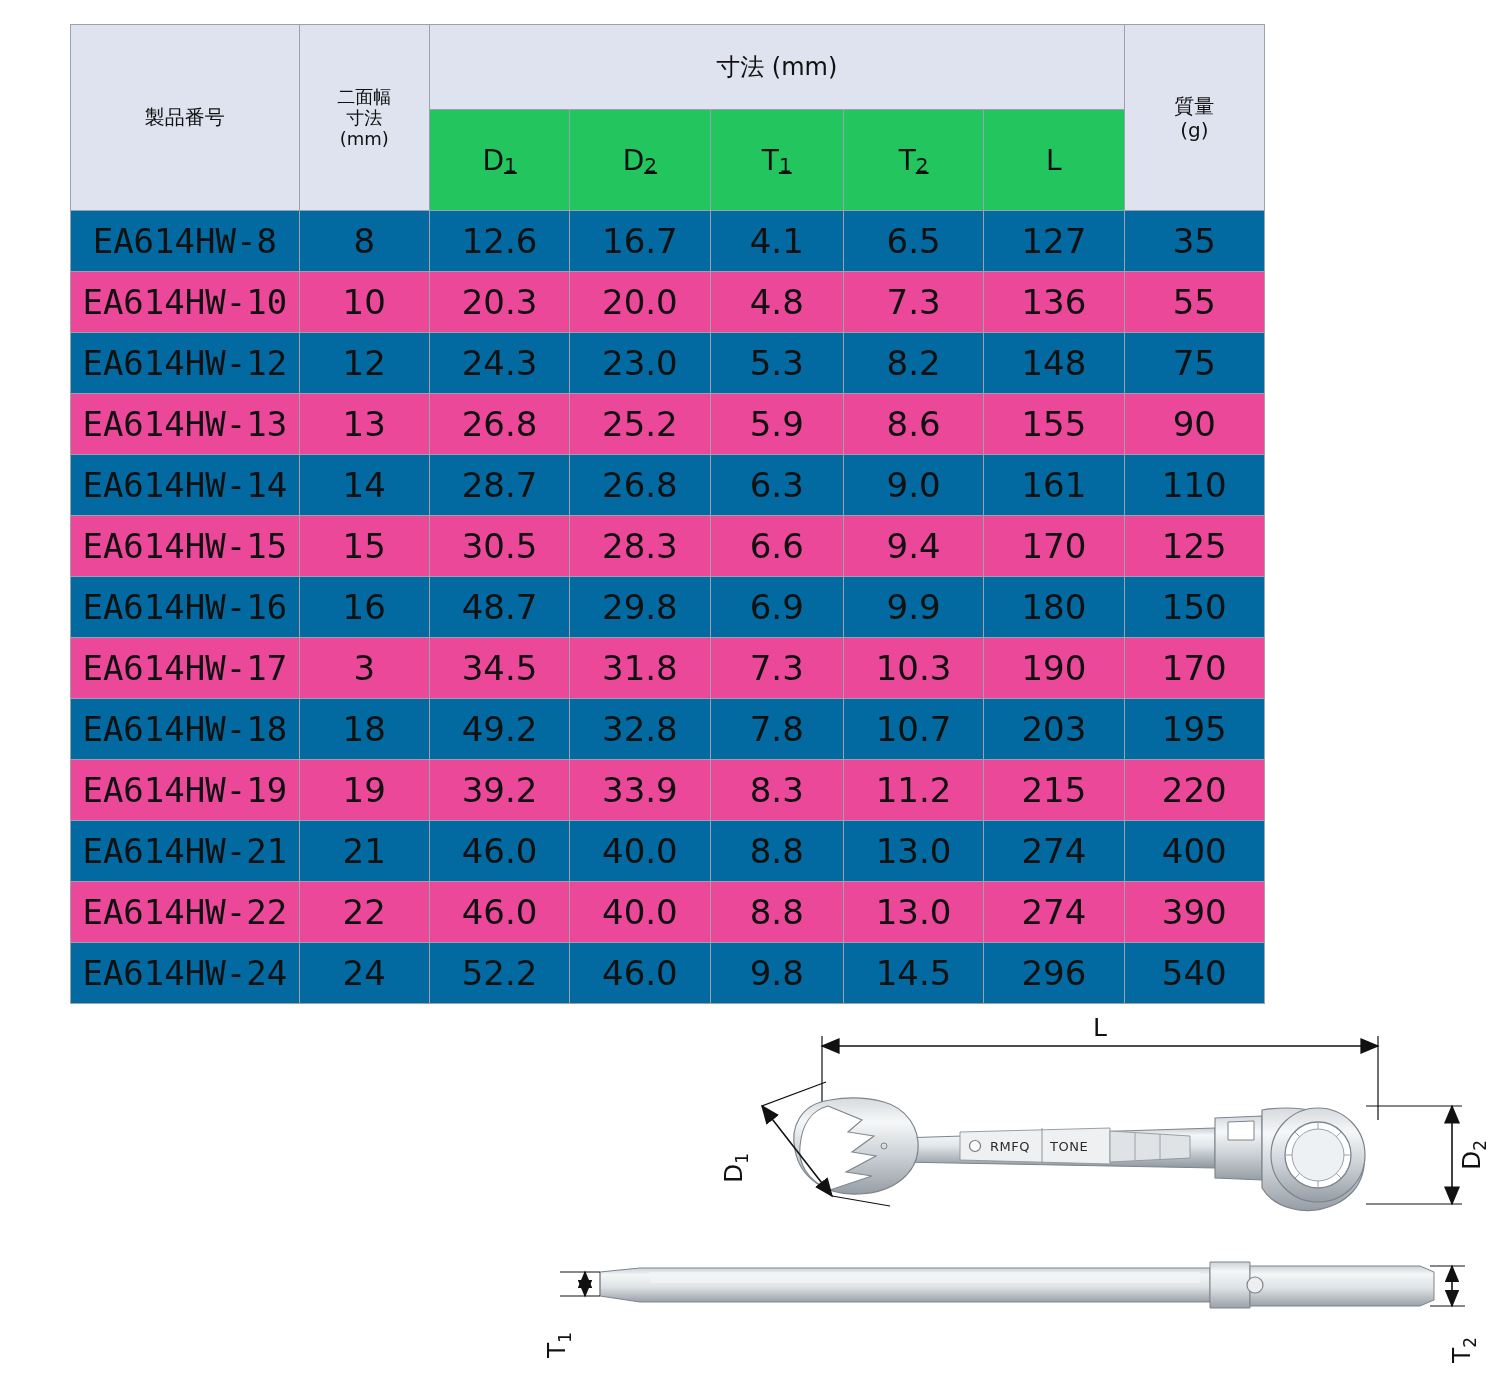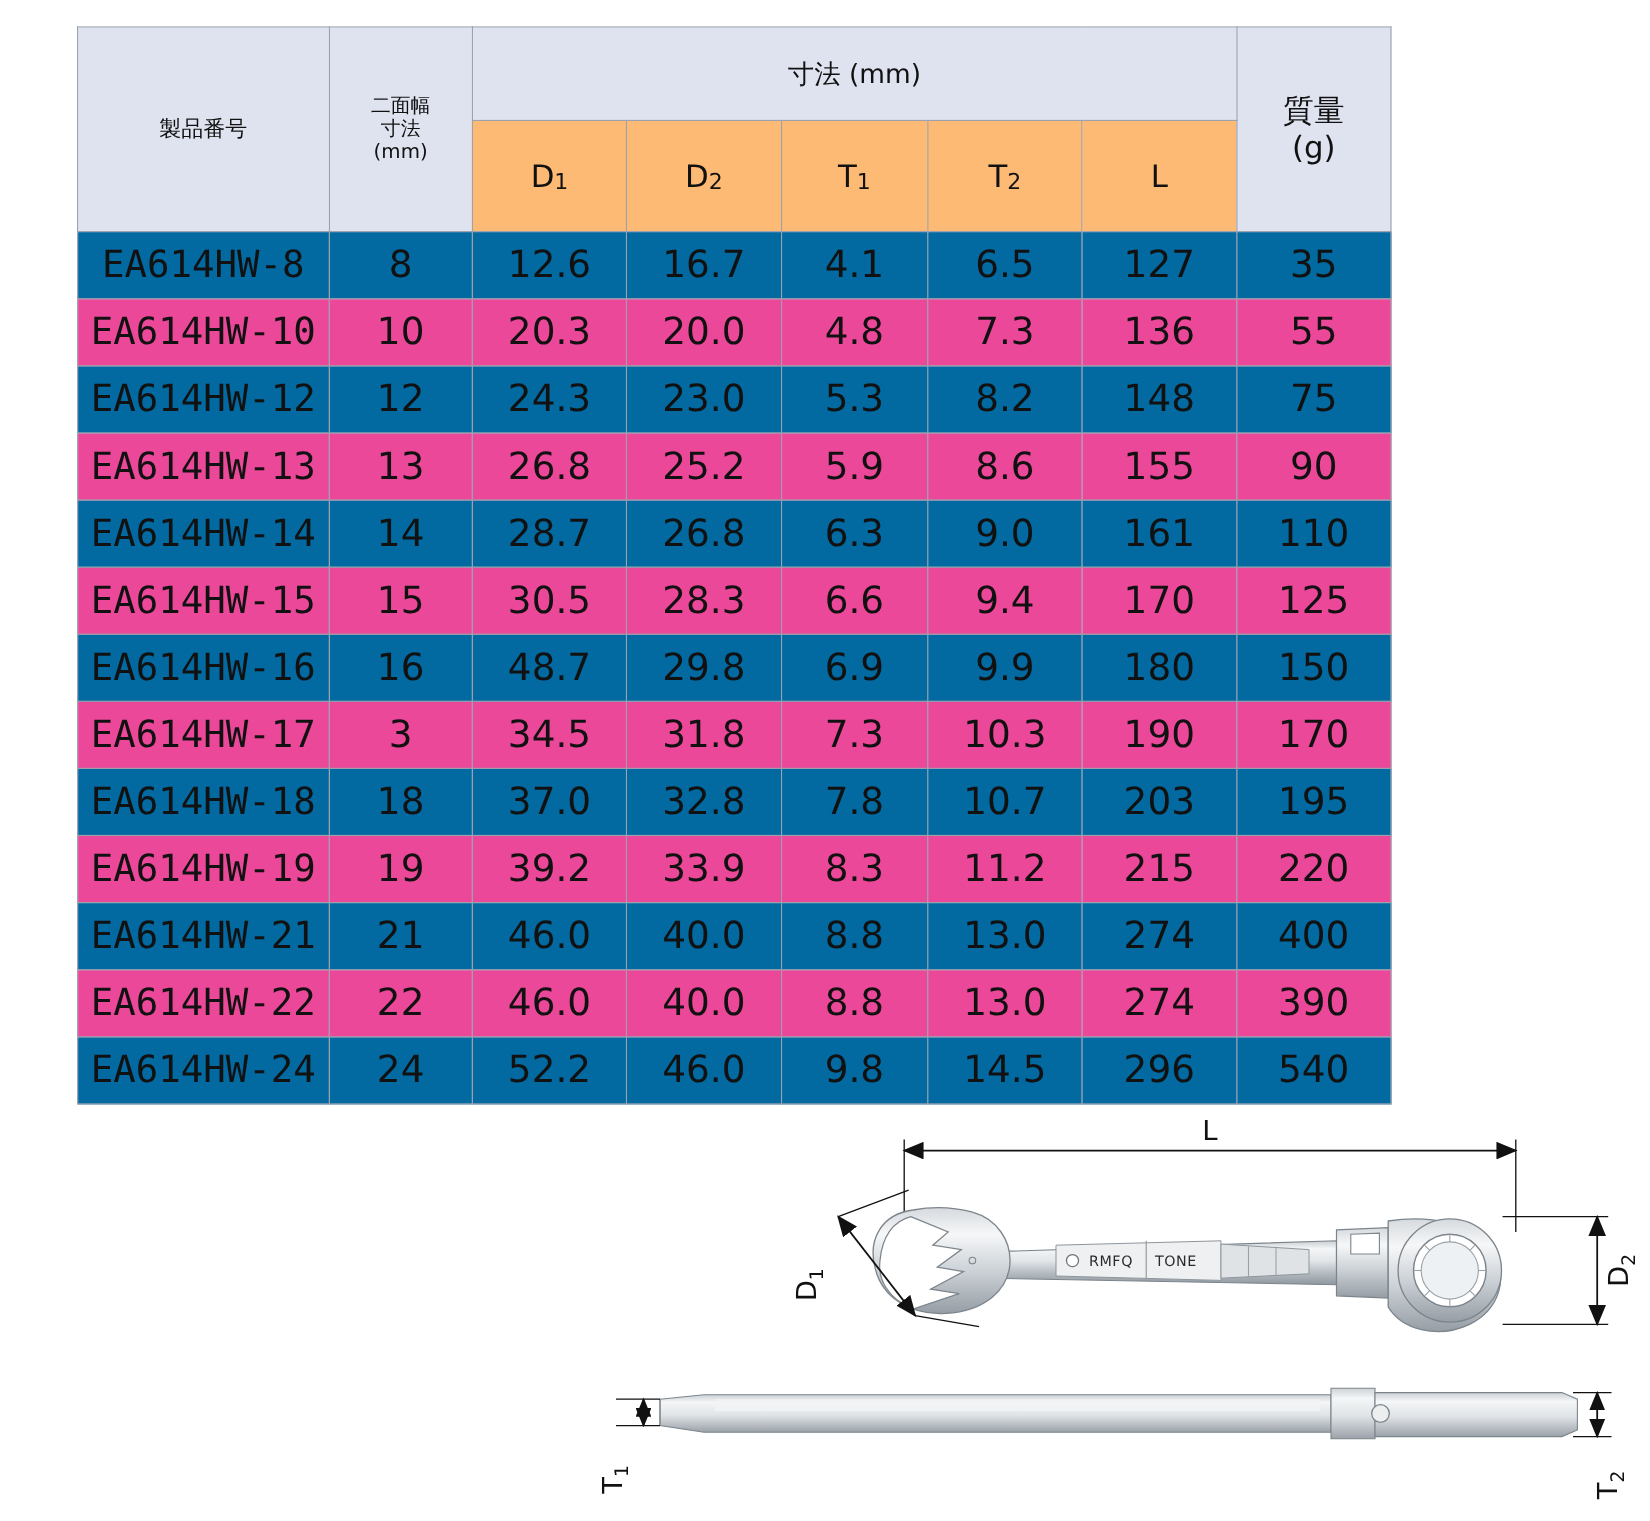--- a/index.html
+++ b/index.html
@@ -29,26 +29,26 @@
     table-layout: fixed;
   }
   table.spec th, table.spec td {
     border: 1px solid #9aa3ad;
     padding: 0;
     text-align: center;
     vertical-align: middle;
     font-weight: normal;
   }
   .hdr-fill { background: #dfe3f0; }
-  .hdr-sub  { background: #fdba74; }
+  .hdr-sub  { background: #22c55e; text-decoration: underline; }
 
   th.h-model  { width: 228px; height: 184px; font-size: 20px; }
   th.h-across { width: 130px; height: 184px; font-size: 18px; line-height: 1.18; }
   th.h-dim    { height: 84px; font-size: 24px; }
-  th.h-mass   { width: 140px; height: 184px; font-size: 28px; line-height: 1.2; }
+  th.h-mass   { width: 140px; height: 184px; font-size: 20px; line-height: 1.2; }
   th.h-sub    { height: 100px; font-size: 28px; }
   th.h-sub .sub-lbl { display: inline-block; }
   .sub-idx { font-size: 20px; vertical-align: -2px; }
 
   td.c-model {
     font-size: 34px;
     letter-spacing: 0px;
     height: 60px;
     font-family: "DejaVu Sans Mono", monospace;
   }
@@ -208,21 +208,21 @@
           <td class="c-num">34.5</td>
           <td class="c-num">31.8</td>
           <td class="c-num">7.3</td>
           <td class="c-num">10.3</td>
           <td class="c-num">190</td>
           <td class="c-num">170</td>
         </tr>
         <tr class="plain">
           <td class="c-model">EA614HW-18</td>
           <td class="c-num">18</td>
-          <td class="c-num">37.0</td>
+          <td class="c-num">49.2</td>
           <td class="c-num">32.8</td>
           <td class="c-num">7.8</td>
           <td class="c-num">10.7</td>
           <td class="c-num">203</td>
           <td class="c-num">195</td>
         </tr>
         <tr class="band">
           <td class="c-model">EA614HW-19</td>
           <td class="c-num">19</td>
           <td class="c-num">39.2</td>

